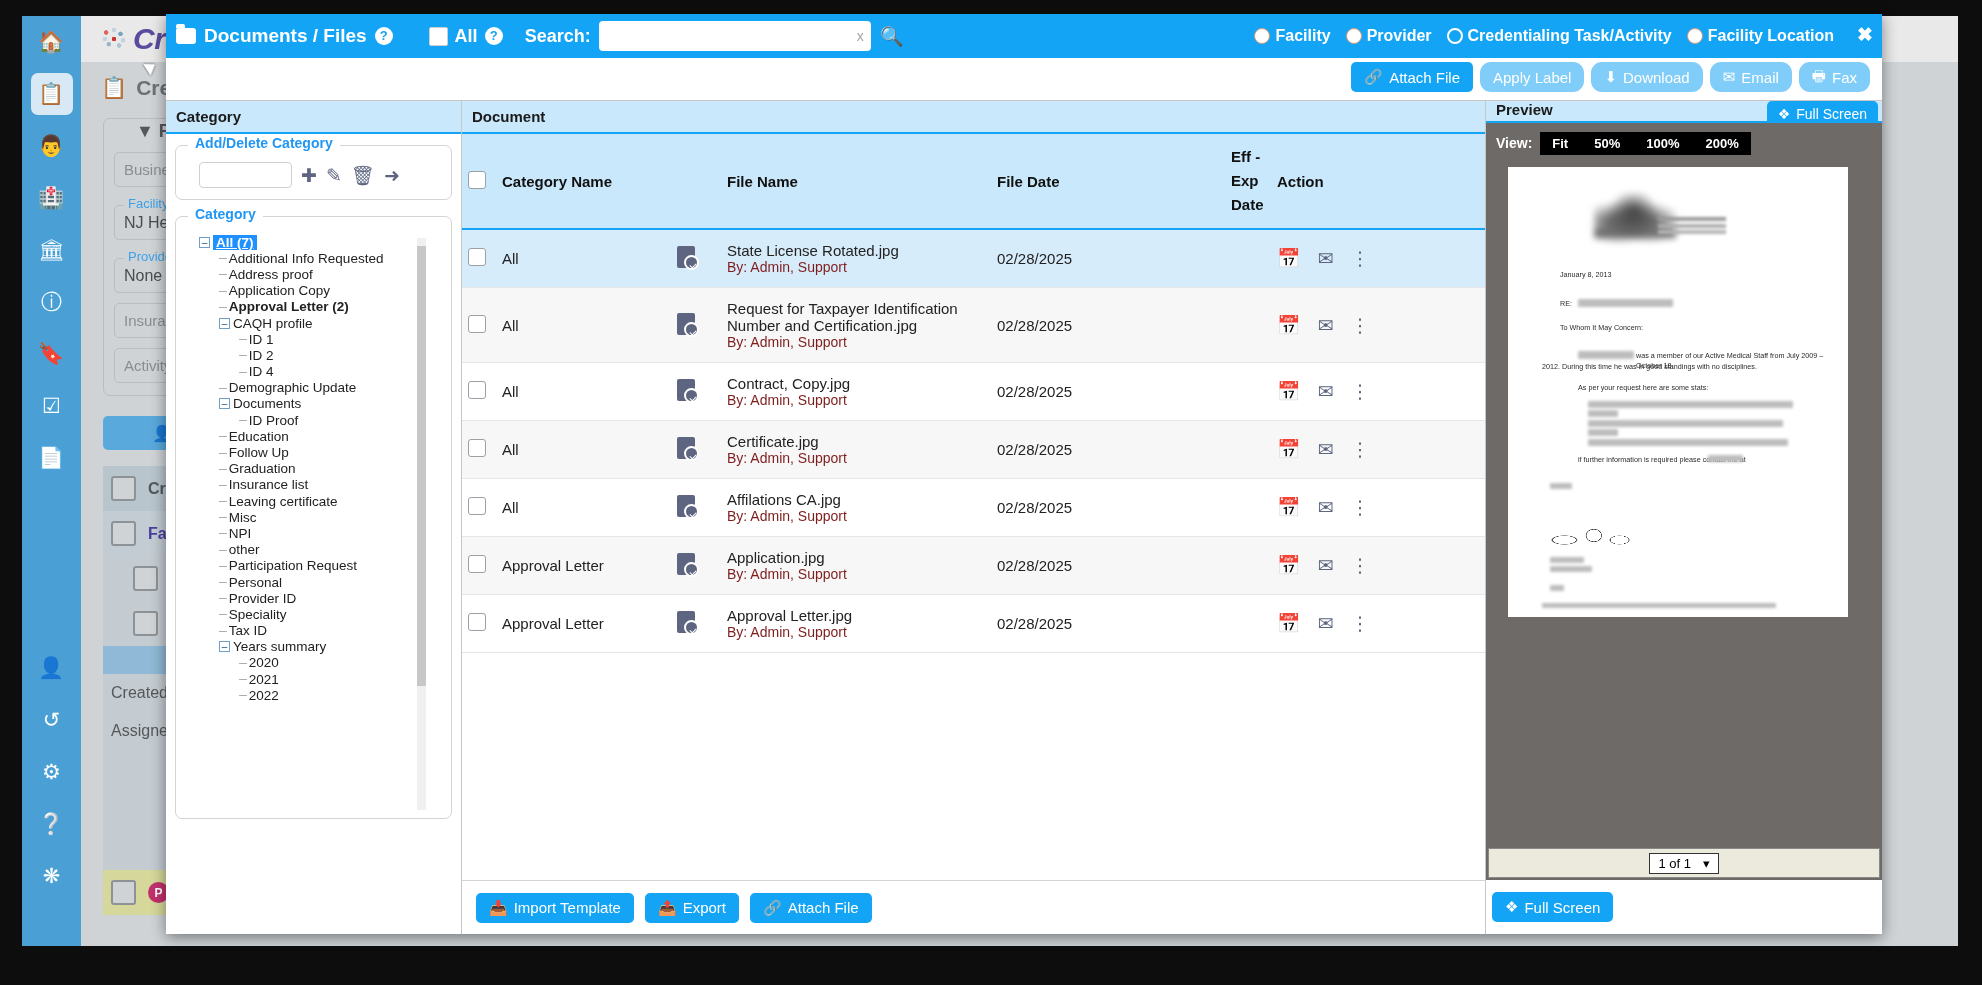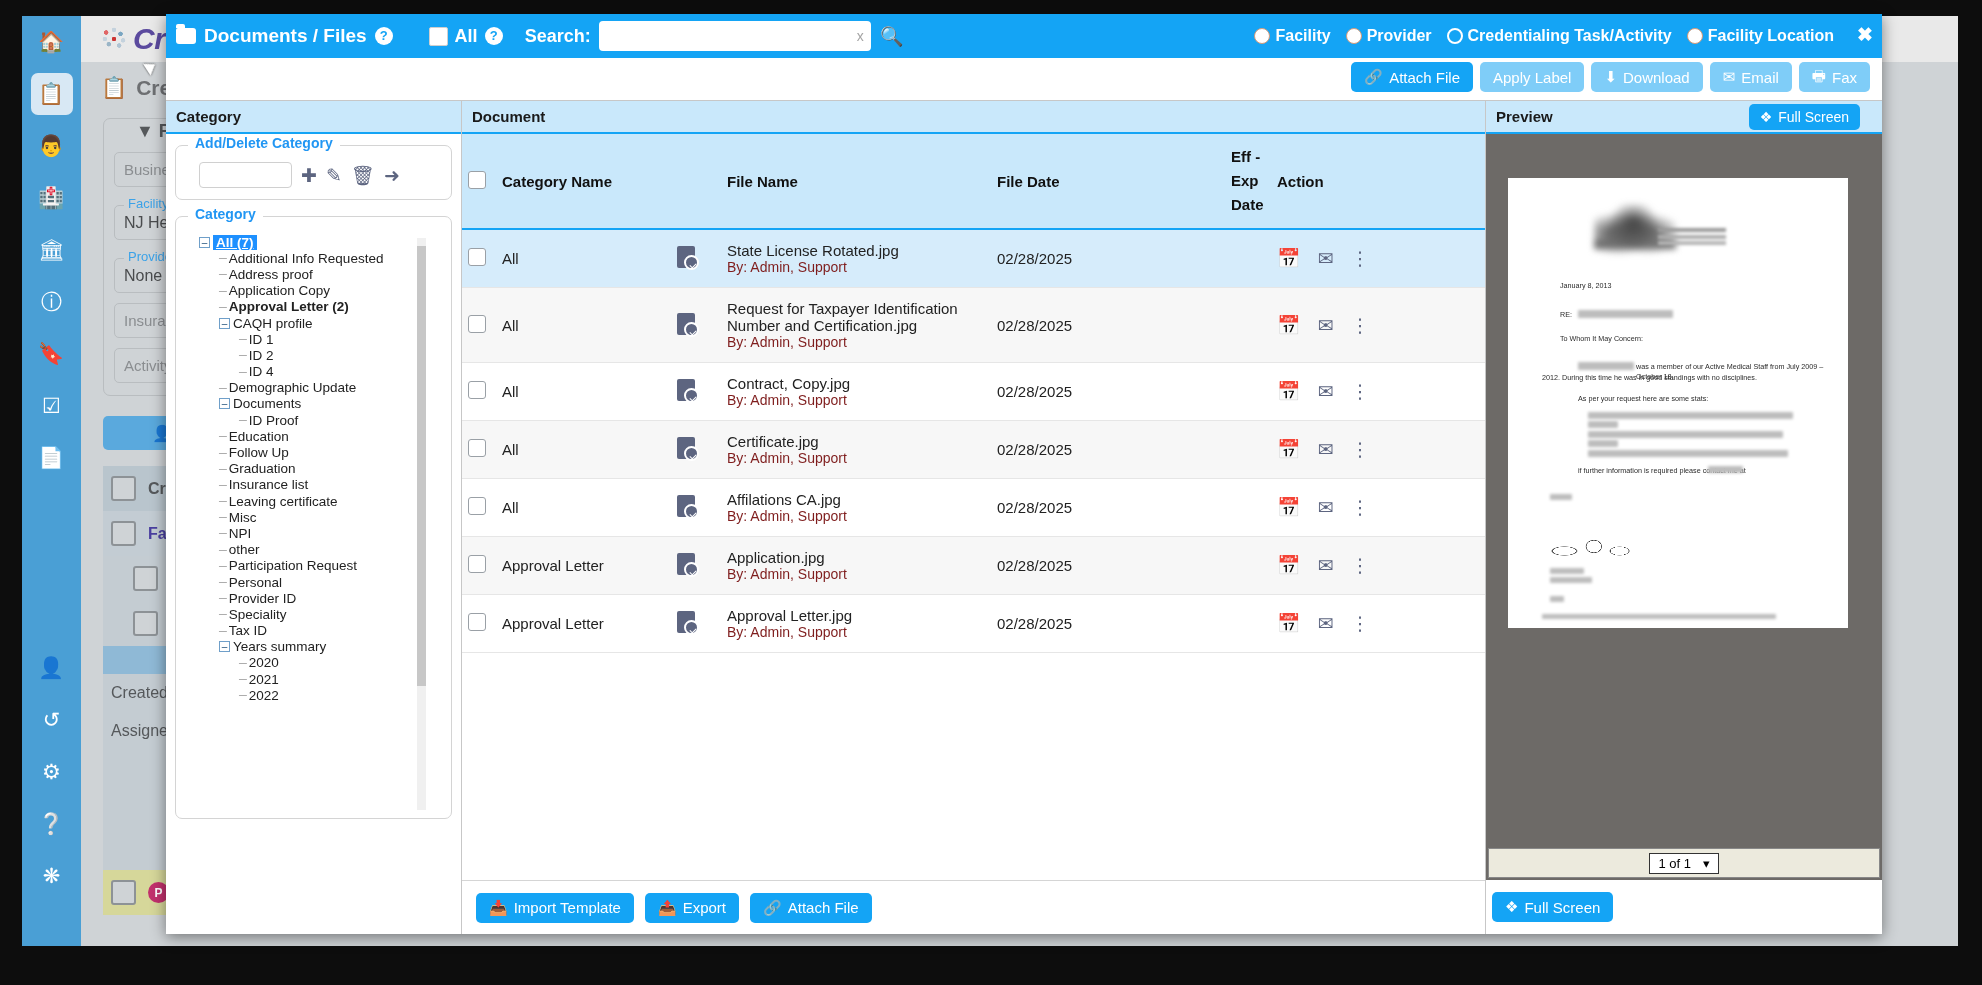--- a/index.html
+++ b/index.html
@@ -78,21 +78,21 @@
   .rdot { width:16px;height:16px;border-radius:50%;background:#fff;border:1px solid #d29a7a;}
   .rdot.sel { background:#14a4f5; border:2px solid #fff; }
   .mh-close { position:absolute; right:9px; top:9px; color:#fff; font-size:19px; font-weight:bold; cursor:pointer;}
 
   .modal-sub { height:42px; background:#fff; display:flex; align-items:center; padding:0 10px; position:relative;}
   .sub-text { font-size:16px; color:#333; }
   .sub-text b { color:#111; }
   .sub-btns { position:absolute; right:12px; top:4px; display:flex; gap:7px; }
   .btn { height:30px; border-radius:5px; color:#fff; font-size:15px; display:flex; align-items:center; justify-content:center; gap:6px; padding:0 13px; cursor:pointer;}
   .btn.primary { background:#14a4f5; }
-  .btn.light { background:#7fcdf8; }
+  .btn.light { background:#7fcdf8;border-radius:11px; }
 
   .panel-row { display:flex; height:834px; border-top:1px solid #c7c7c7;}
 
   
   .col-cat { width:296px; border-right:1px solid #c7c7c7; display:flex; flex-direction:column; background:#fff;}
   .col-head { height:33px; background:#c9e8fb; border-bottom:2px solid #14a4f5; display:flex; align-items:center; padding:0 10px; font-size:15px; font-weight:bold; color:#1a1a1a;}
   .fieldset { margin:11px 9px 0; border:1px solid #d4d4d4; border-radius:7px; padding:7px 23px 11px; position:relative;}
   .fs-legend { position:absolute; top:-11px; left:12px; background:#fff; padding:0 7px; color:#2196f3; font-size:14px; font-weight:bold;}
   .addrow { display:flex; align-items:center; gap:9px; margin-top:9px;}
   .addrow input { width:93px; height:26px; border:1px solid #d0d0d0; border-radius:4px; outline:none; }
@@ -123,21 +123,21 @@
   .rcb { width:18px;height:18px;border:1.5px solid #9aa0a6;border-radius:3px;background:#fff;display:inline-block;}
   .fileico { width:18px;height:22px;background:#5d6580; border-radius:2px; position:relative; display:inline-block;}
   .fileico:after { content:""; position:absolute; right:-4px; bottom:-2px; width:11px;height:11px;border-radius:50%;background:#5d6580;border:2px solid #fff;}
   .fileico:before { content:""; position:absolute; right:-1px; bottom:1px; width:5px;height:3px;border-left:1.5px solid #fff;border-bottom:1.5px solid #fff;transform:rotate(-45deg); z-index:2;}
   .byline { color:#7f1d1d; font-size:14px;}
   .acts { display:flex; gap:17px; align-items:center; color:#5d6580; font-size:19px;}
   .doc-foot { position:absolute; left:0; bottom:0; width:100%; height:54px; border-top:1px solid #d5d5d5; display:flex; align-items:center; gap:11px; padding-left:14px; background:#fff;}
 
   
   .col-prev { width:396px; display:flex; flex-direction:column; background:#fff;}
-  .prev-head { height:33px; background:#c9e8fb; border-bottom:2px solid #14a4f5; display:flex; align-items:center; padding:0 22px 0 10px; font-size:15px; font-weight:bold; color:#1a1a1a; position:relative;}
+  .prev-head { height:22px; background:#c9e8fb; border-bottom:2px solid #14a4f5; display:flex; align-items:flex-start; padding:0 4px 0 10px; font-size:15px; font-weight:bold; color:#1a1a1a; position:relative;}
   .fs-btn { margin-left:auto; background:#14a4f5; color:#fff; border-radius:5px; height:26px; padding:0 11px; display:flex; align-items:center; gap:6px; font-size:14px; font-weight:normal; cursor:pointer;}
   .prev-body { flex:1; background:#6d6a67; position:relative; padding-top:8px;}
   .viewbar { margin:0 10px; height:24px; display:flex; align-items:center; gap:0; }
   .viewbar .vlab { color:#fff; font-weight:bold; font-size:14px; margin-right:8px;}
   .viewbar .vopts { background:#000; color:#fff; font-size:13px; font-weight:bold; display:flex; gap:26px; padding:4px 12px;}
   .doc-img { position:absolute; left:22px; top:44px; width:340px; height:450px; background:#fff; overflow:hidden;}
   .prev-pagebar { position:absolute; left:2px; right:2px; bottom:2px; height:30px; background:#eceadd; border:1px solid #888; display:flex; align-items:center; justify-content:center;}
   .prev-pagesel { border:1px solid #333; background:#fff; font-size:13px; padding:2px 8px; display:flex; align-items:center; gap:12px;}
   .prev-foot { height:54px; display:flex; align-items:center; padding-left:6px; background:#fff;}
 
@@ -636,20 +636,29 @@
       <div class="col-prev">
         <div class="prev-head">
           <span>Preview</span>
           <div class="fs-btn">
             <span>❖</span>
             <span>Full Screen</span>
           </div>
         </div>
 
         <div class="prev-body">
+          <div class="viewbar">
+            <span class="vlab">View:</span>
+            <span class="vopts">
+              <span>Fit</span>
+              <span>50%</span>
+              <span>100%</span>
+              <span>200%</span>
+            </span>
+          </div>
 
           <div class="doc-img">
             <div class="ltr">
               <div class="ltr-logo"></div>
               <div class="ltr-logotxt"></div>
               <div class="l" style="left:52px;top:103px;">January 8, 2013</div>
               <div class="l" style="left:52px;top:132px;">RE:</div>
               <div class="l blurtxt" style="left:70px;top:132px;width:95px;height:8px;"></div>
               <div class="l" style="left:52px;top:156px;">To Whom It May Concern:</div>
               <div class="l blurtxt" style="left:70px;top:184px;width:56px;height:8px;"></div>

